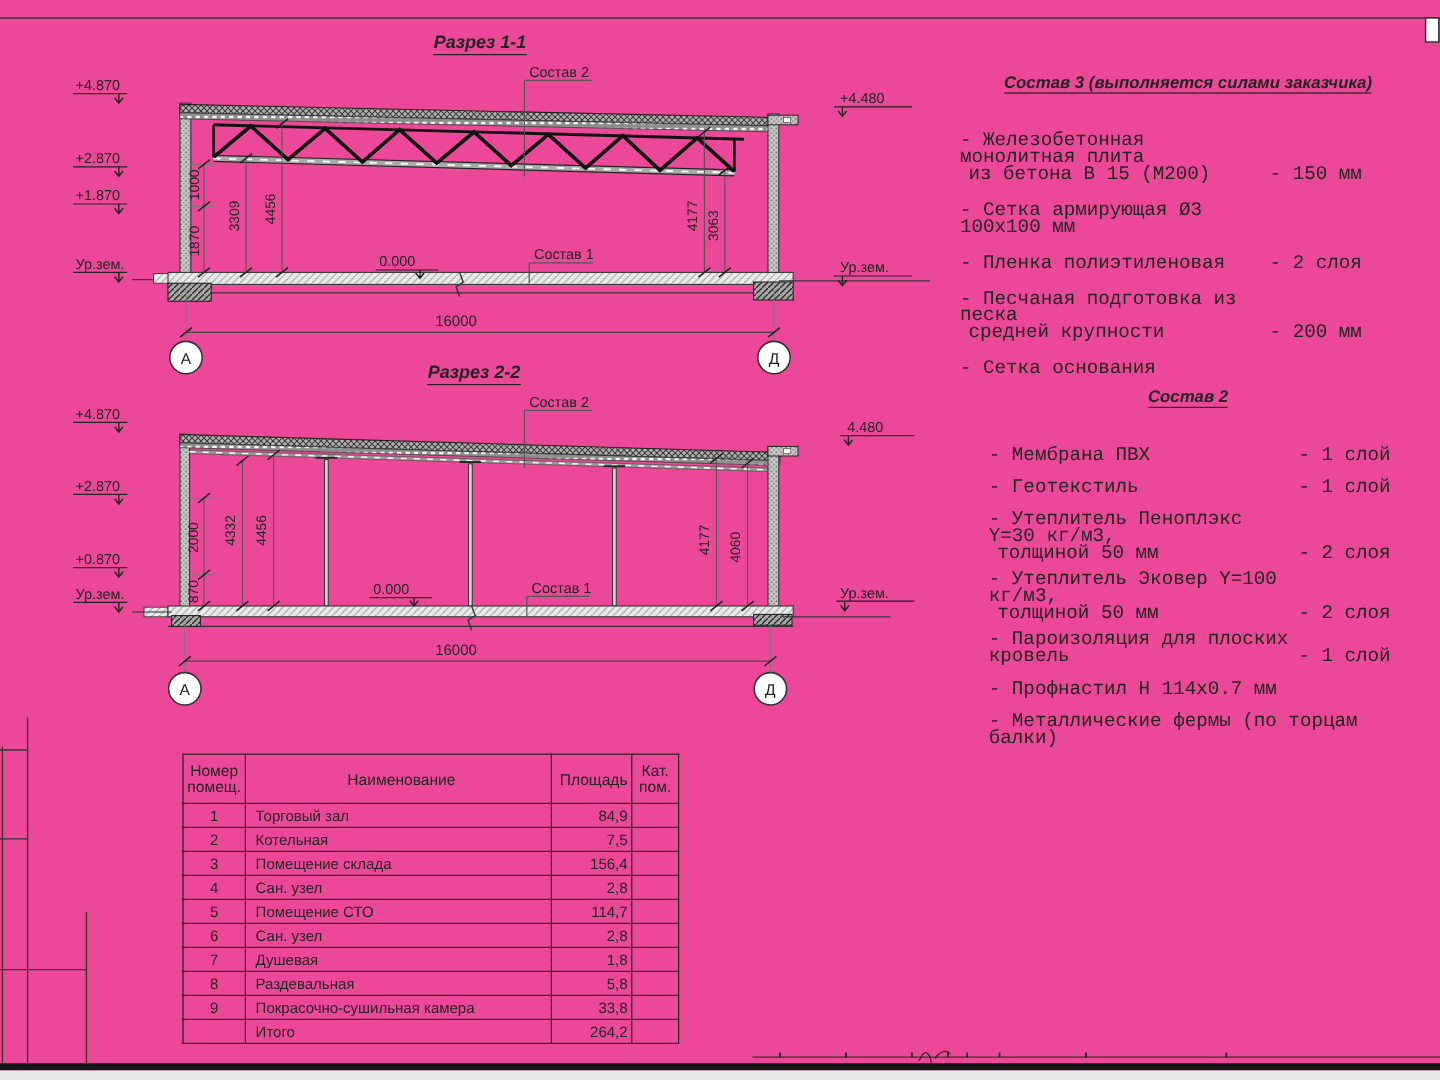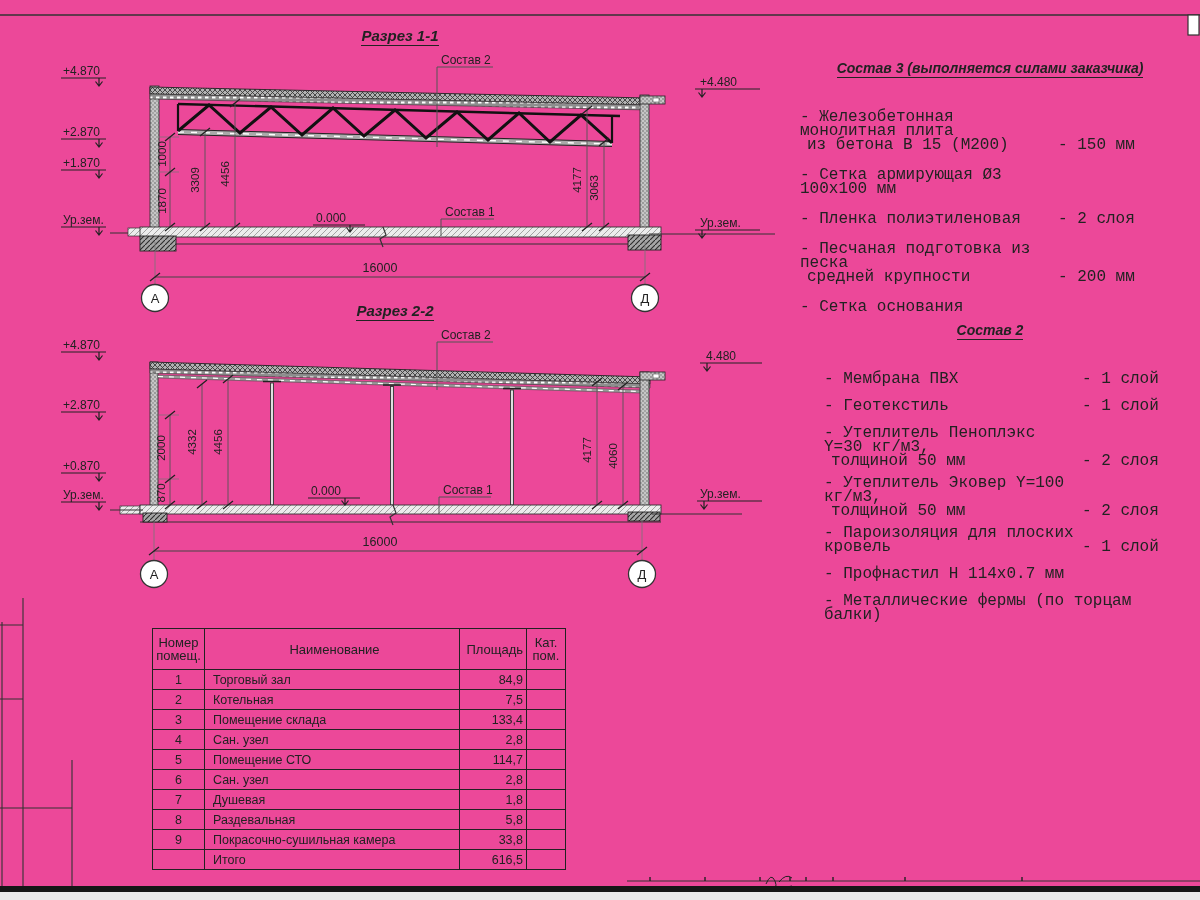--- a/index.html
+++ b/index.html
@@ -415,21 +415,21 @@
       </tr>
       <tr>
         <td class="c-num">2</td>
           <td class="c-name">Котельная</td>
           <td class="c-area">7,5</td>
           <td class="c-cat"></td>
       </tr>
       <tr>
         <td class="c-num">3</td>
           <td class="c-name">Помещение склада</td>
-          <td class="c-area">133,4</td>
+          <td class="c-area">156,4</td>
           <td class="c-cat"></td>
       </tr>
       <tr>
         <td class="c-num">4</td>
           <td class="c-name">Сан. узел</td>
           <td class="c-area">2,8</td>
           <td class="c-cat"></td>
       </tr>
       <tr>
         <td class="c-num">5</td>
@@ -457,19 +457,19 @@
       </tr>
       <tr>
         <td class="c-num">9</td>
           <td class="c-name">Покрасочно-сушильная камера</td>
           <td class="c-area">33,8</td>
           <td class="c-cat"></td>
       </tr>
       <tr>
         <td class="c-num"></td>
           <td class="c-name">Итого</td>
-          <td class="c-area">616,5</td>
+          <td class="c-area">264,2</td>
           <td class="c-cat"></td>
       </tr>
     </tbody>
   </table>
 
 </div>
 
 </body></html>

